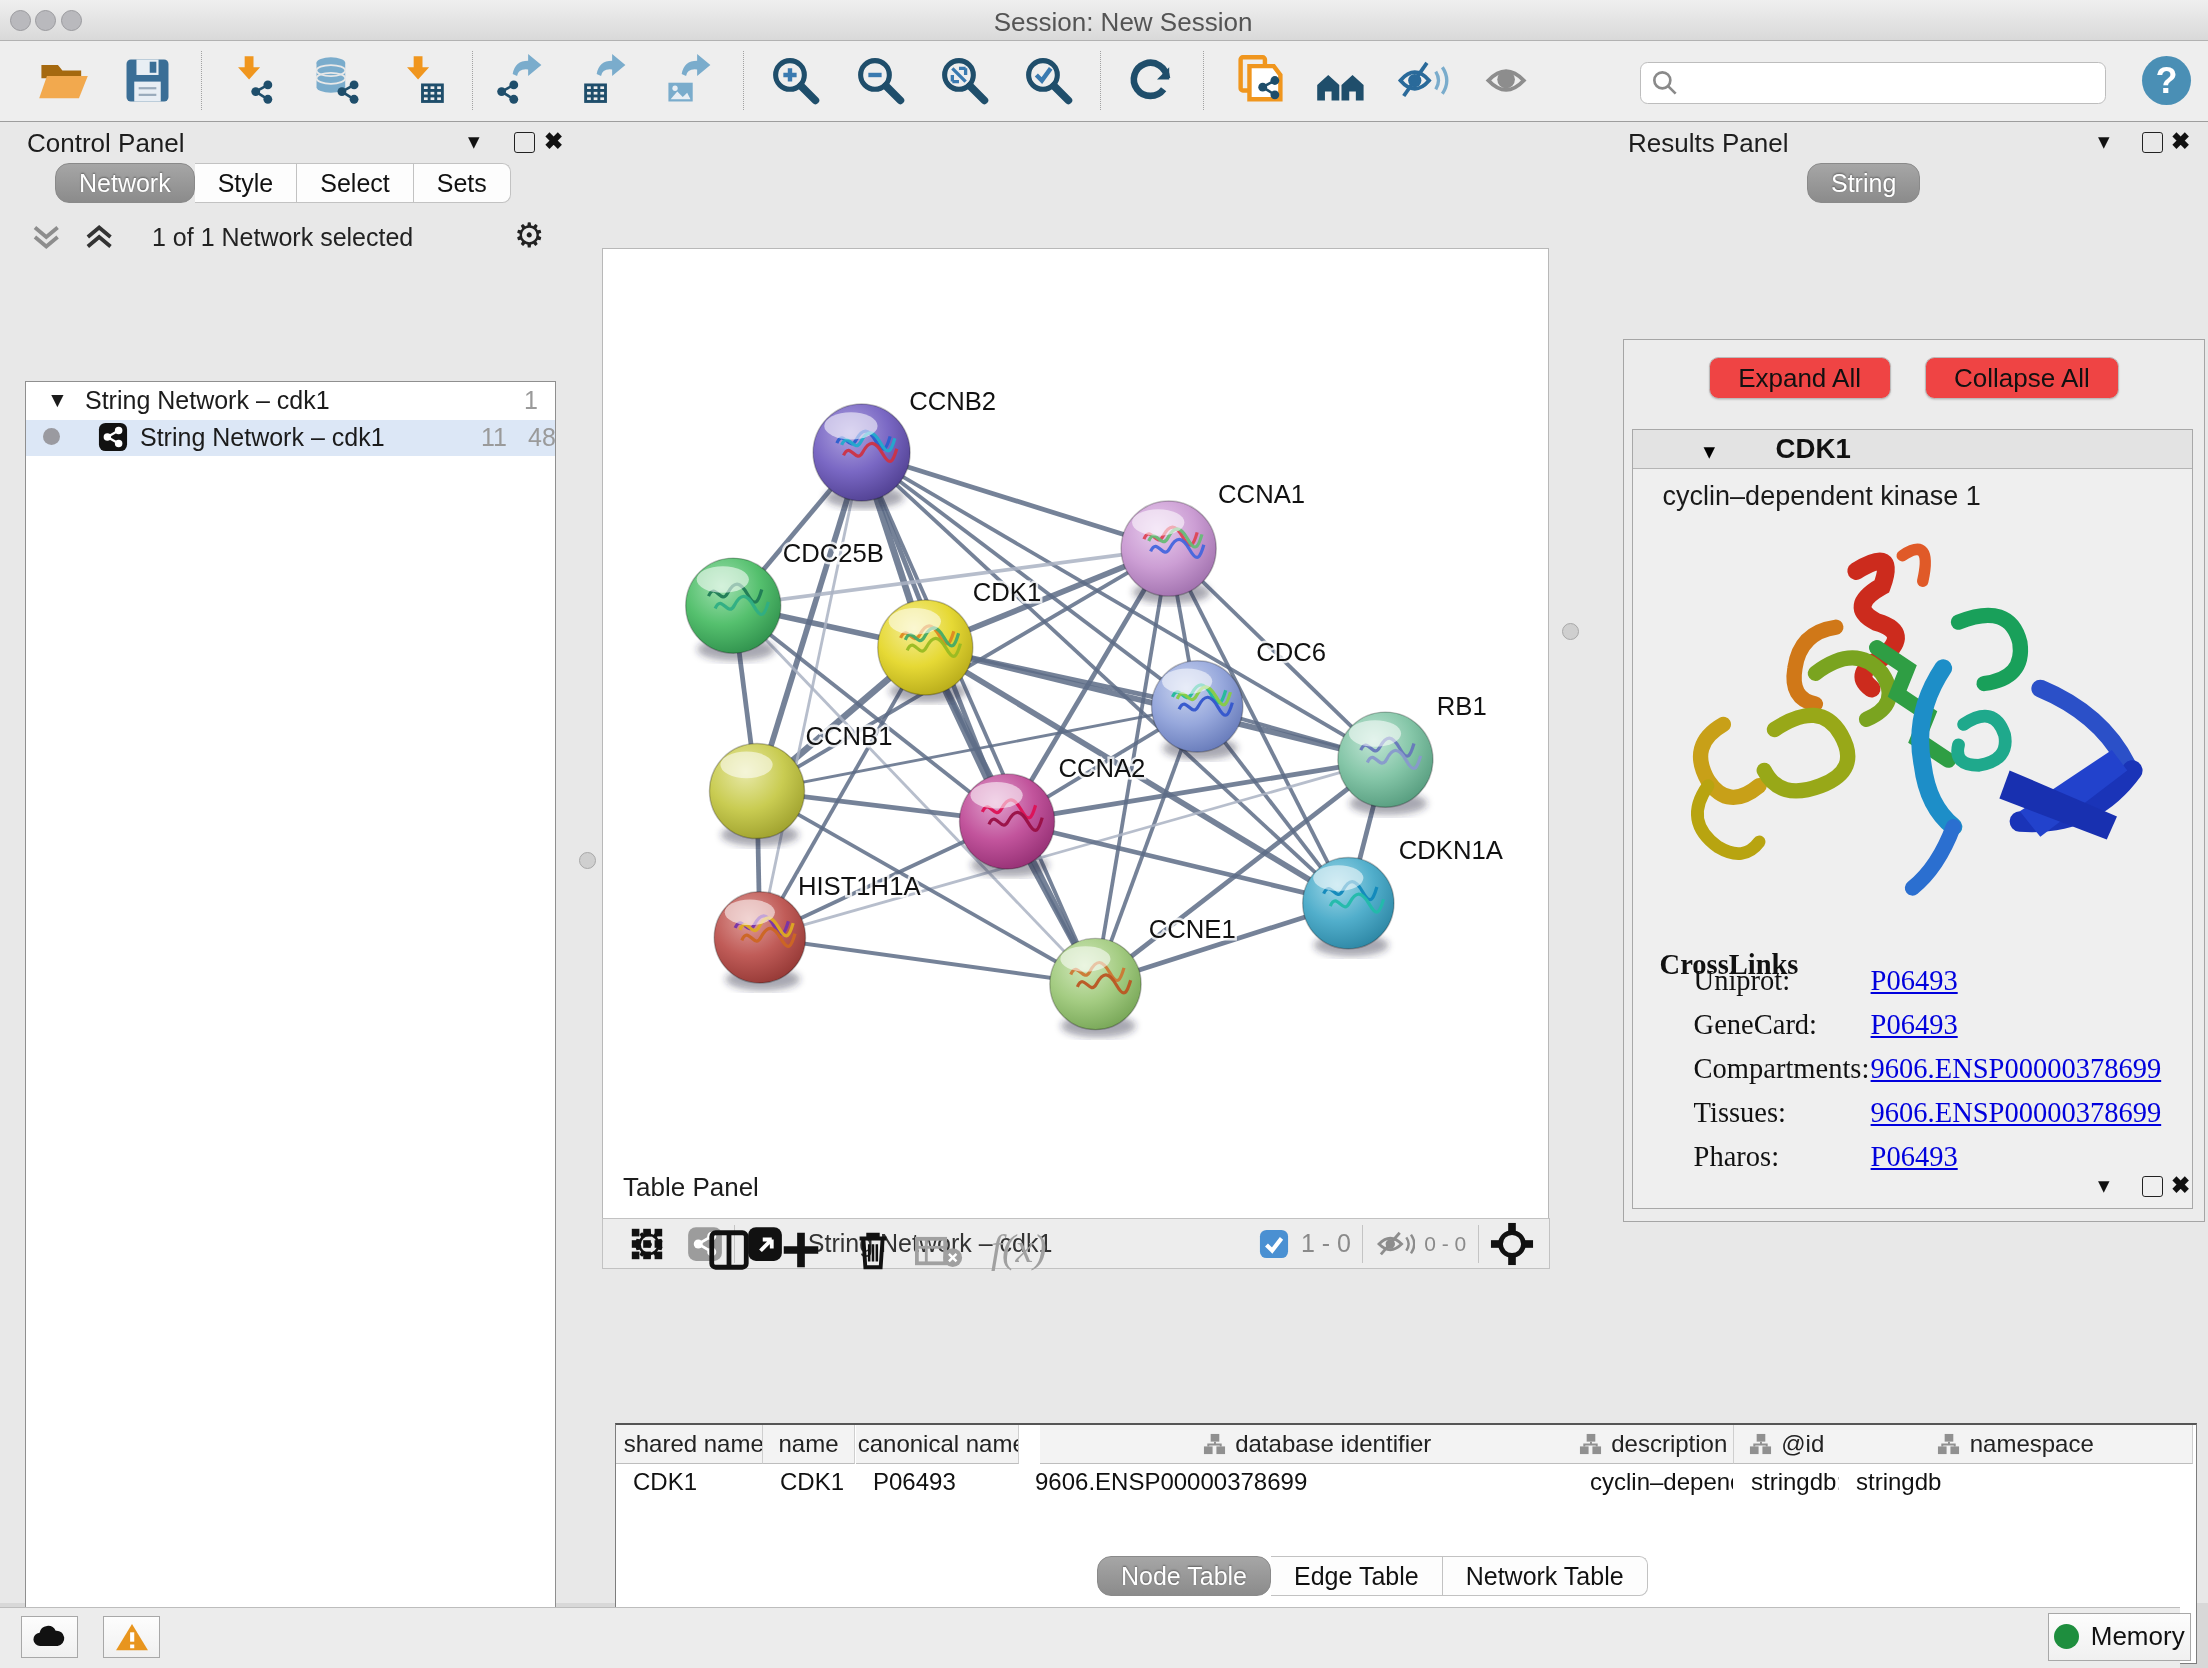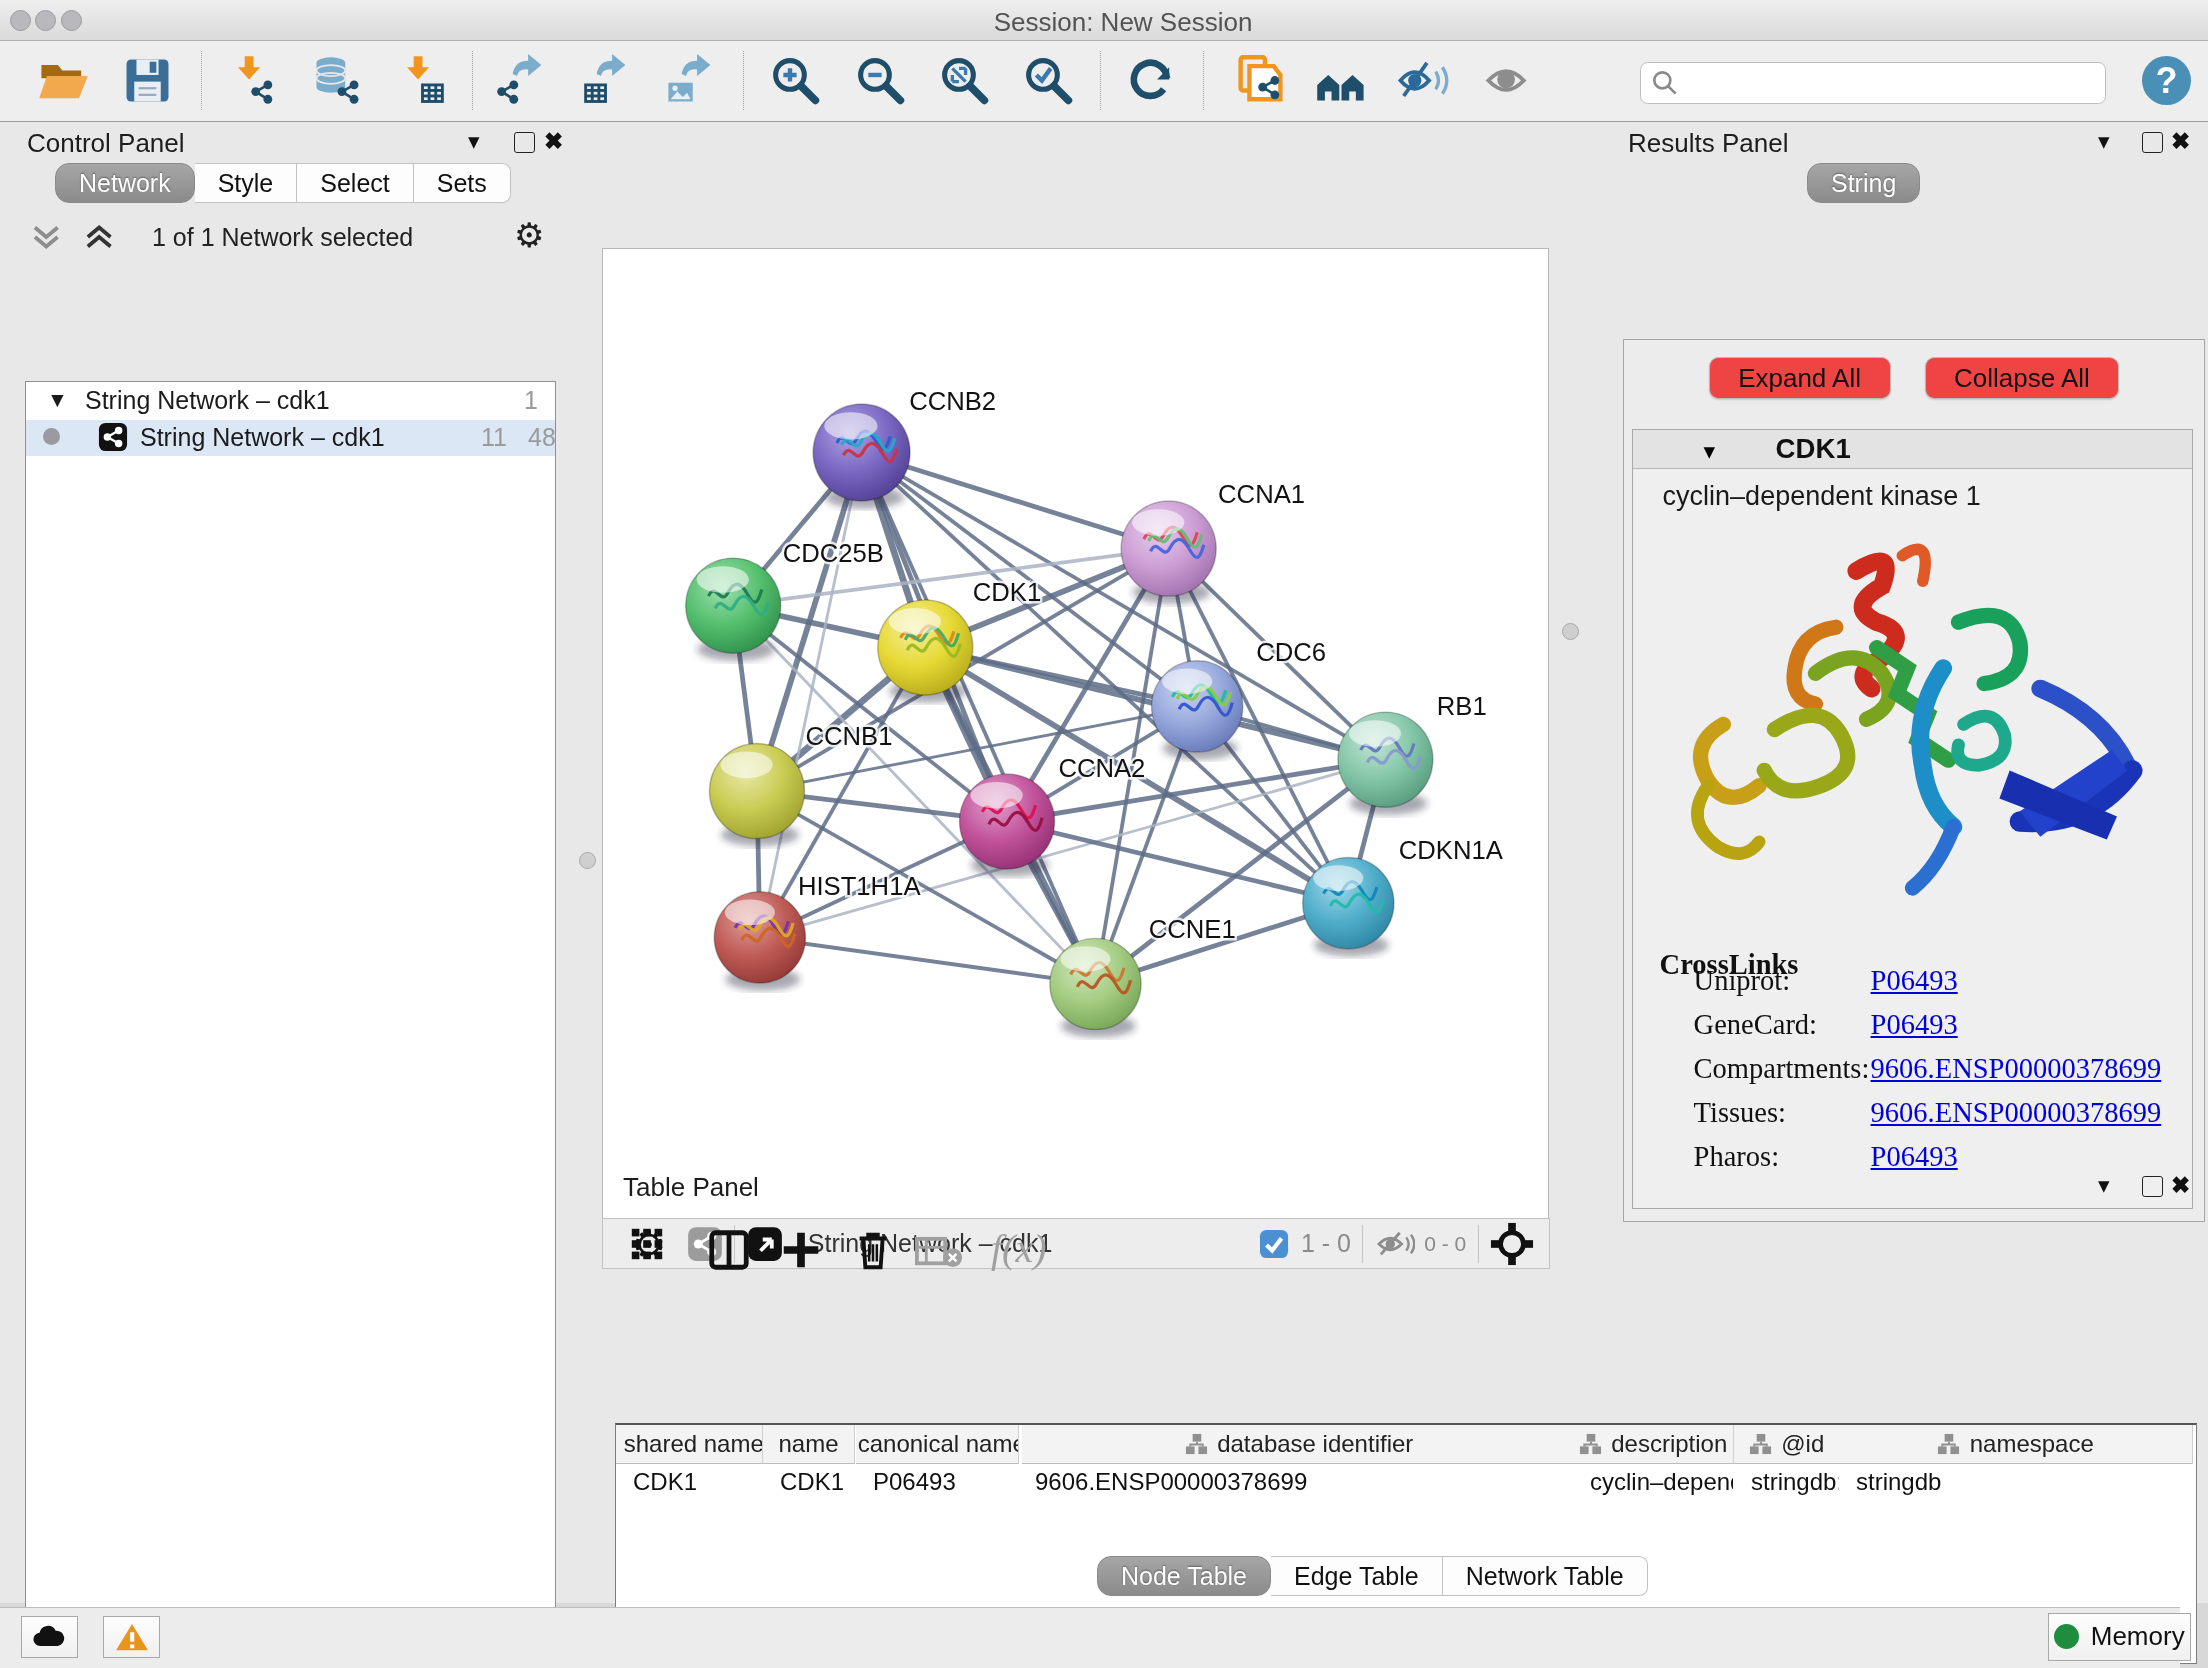--- a/index.html
+++ b/index.html
@@ -647,21 +647,21 @@
         <svg width="23" height="23" viewBox="0 0 24 24">
           <g fill="#909090">
             <rect x="8" y="1" width="9" height="8"></rect>
             <rect x="1" y="14" width="9" height="8"></rect>
             <rect x="14" y="14" width="9" height="8"></rect>
           </g>
           <path d="M12.5 9 v3 M5.5 14 v-2 h13 v2" stroke="#909090" stroke-width="2" fill="none"></path>
         </svg>
         <span>canonical name</span>
       </div>
-      <div class="th" style="left:406px;width:554px">
+      <div class="th" style="left:424px;width:554px">
         <svg width="23" height="23" viewBox="0 0 24 24">
           <g fill="#909090">
             <rect x="8" y="1" width="9" height="8"></rect>
             <rect x="1" y="14" width="9" height="8"></rect>
             <rect x="14" y="14" width="9" height="8"></rect>
           </g>
           <path d="M12.5 9 v3 M5.5 14 v-2 h13 v2" stroke="#909090" stroke-width="2" fill="none"></path>
         </svg>
         <span>database identifier</span>
       </div>

